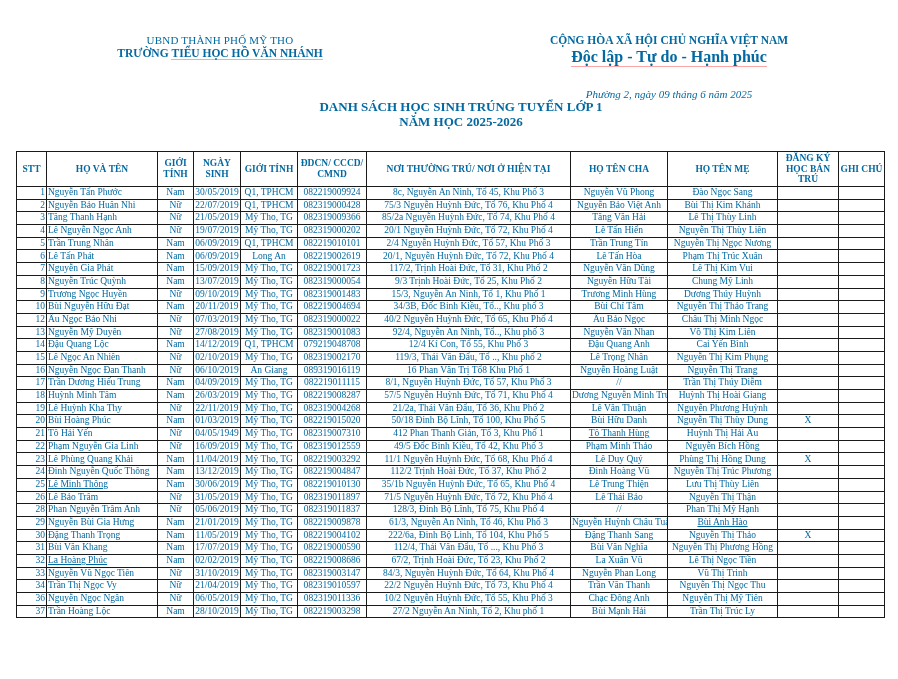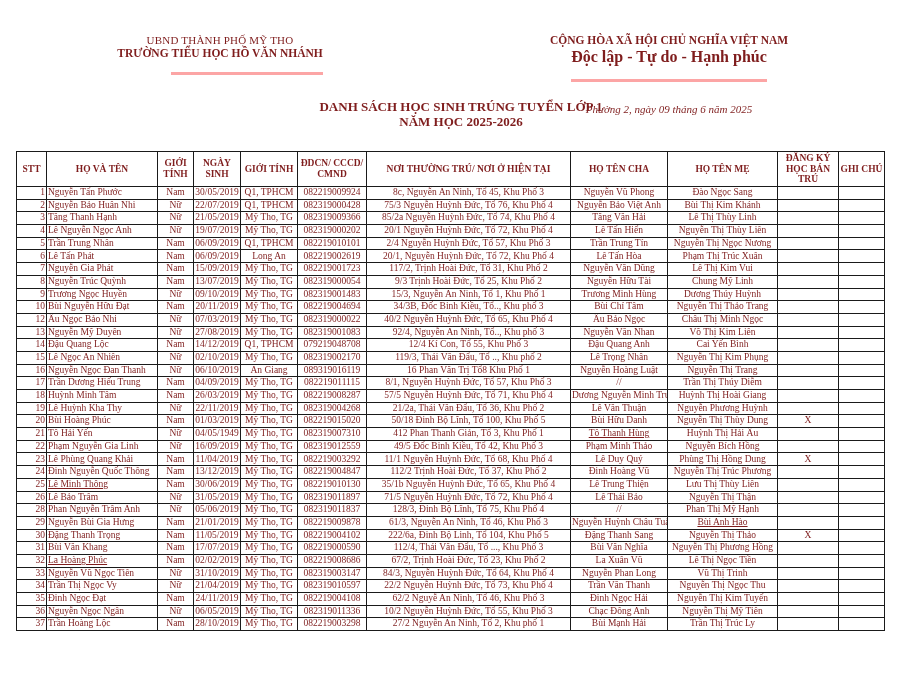--- a/index.html
+++ b/index.html
@@ -1,29 +1,29 @@
 <!DOCTYPE html>
 <html><head>
 <meta charset="utf-8">
 <style>
   html,body{margin:0;padding:0;background:#e8e8e8;}
   .page{
     width:898px;height:679px;background:#ffffff;position:relative;
-    font-family:"Liberation Serif","DejaVu Serif",serif;color:#7f1d1d;
+    font-family:"Liberation Serif","DejaVu Serif",serif;color:#0369a1;
     overflow:hidden;margin:0 auto;
   }
   .doc-header{position:absolute;top:34px;left:0;width:898px;display:flex;}
   .header-left{width:440px;text-align:center;}
   .header-right{width:458px;text-align:center;}
   .hl1{font-size:11px;letter-spacing:.2px;}
   .hl2{font-size:11.5px;font-weight:bold;margin-top:1px;}
   .hr1{font-size:11.5px;font-weight:bold;}
   .hr2{font-size:16px;font-weight:bold;margin-top:2px;}
   .hr3{font-size:11px;font-style:italic;margin-top:21px;}
-  .u-line{display:inline-block;border-bottom:3px solid #fca5a5;padding-bottom:13px;}
+  .u-line{display:inline-block;border-bottom:1px solid #fca5a5;padding-bottom:0;}
   .doc-title{position:absolute;top:99px;left:12px;width:898px;text-align:center;
     font-weight:bold;font-size:13px;line-height:1.18;}
   table.roster{
     position:absolute;top:151px;left:16px;width:868px;
     border-collapse:collapse;table-layout:fixed;
   }
   table.roster th,table.roster td{
     border:1px solid #1a1a1a;overflow:hidden;white-space:nowrap;
   }
   table.roster thead th{
@@ -501,33 +501,20 @@
           <td class="al-c">21/04/2019</td>
           <td class="al-c">Mỹ Tho, TG</td>
           <td class="al-c">082319010597</td>
           <td class="al-c">22/2 Nguyễn Huỳnh Đức, Tổ 73, Khu Phố 4</td>
           <td class="al-c">Trần Văn Thanh</td>
           <td class="al-c">Nguyễn Thị Ngọc Thu</td>
           <td class="al-c"></td>
           <td class="al-c"></td>
         </tr>
         <tr>
-          <td class="al-r">35</td>
-          <td class="al-l">Đinh Ngọc Đạt</td>
-          <td class="al-c">Nam</td>
-          <td class="al-c">24/11/2019</td>
-          <td class="al-c">Mỹ Tho, TG</td>
-          <td class="al-c">082219004108</td>
-          <td class="al-c">62/2 Nguyễ An Ninh, Tổ 46, Khu  Phố 3</td>
-          <td class="al-c">Đinh Ngọc Hải</td>
-          <td class="al-c">Nguyễn Thị Kim Tuyến</td>
-          <td class="al-c"></td>
-          <td class="al-c"></td>
-        </tr>
-        <tr>
           <td class="al-r">36</td>
           <td class="al-l">Nguyễn Ngọc Ngân</td>
           <td class="al-c">Nữ</td>
           <td class="al-c">06/05/2019</td>
           <td class="al-c">Mỹ Tho, TG</td>
           <td class="al-c">082319011336</td>
           <td class="al-c">10/2 Nguyễn Huỳnh Đức, Tổ 55, Khu Phố 3</td>
           <td class="al-c">Chạc Đông Anh</td>
           <td class="al-c">Nguyễn Thị Mỹ Tiên</td>
           <td class="al-c"></td>

